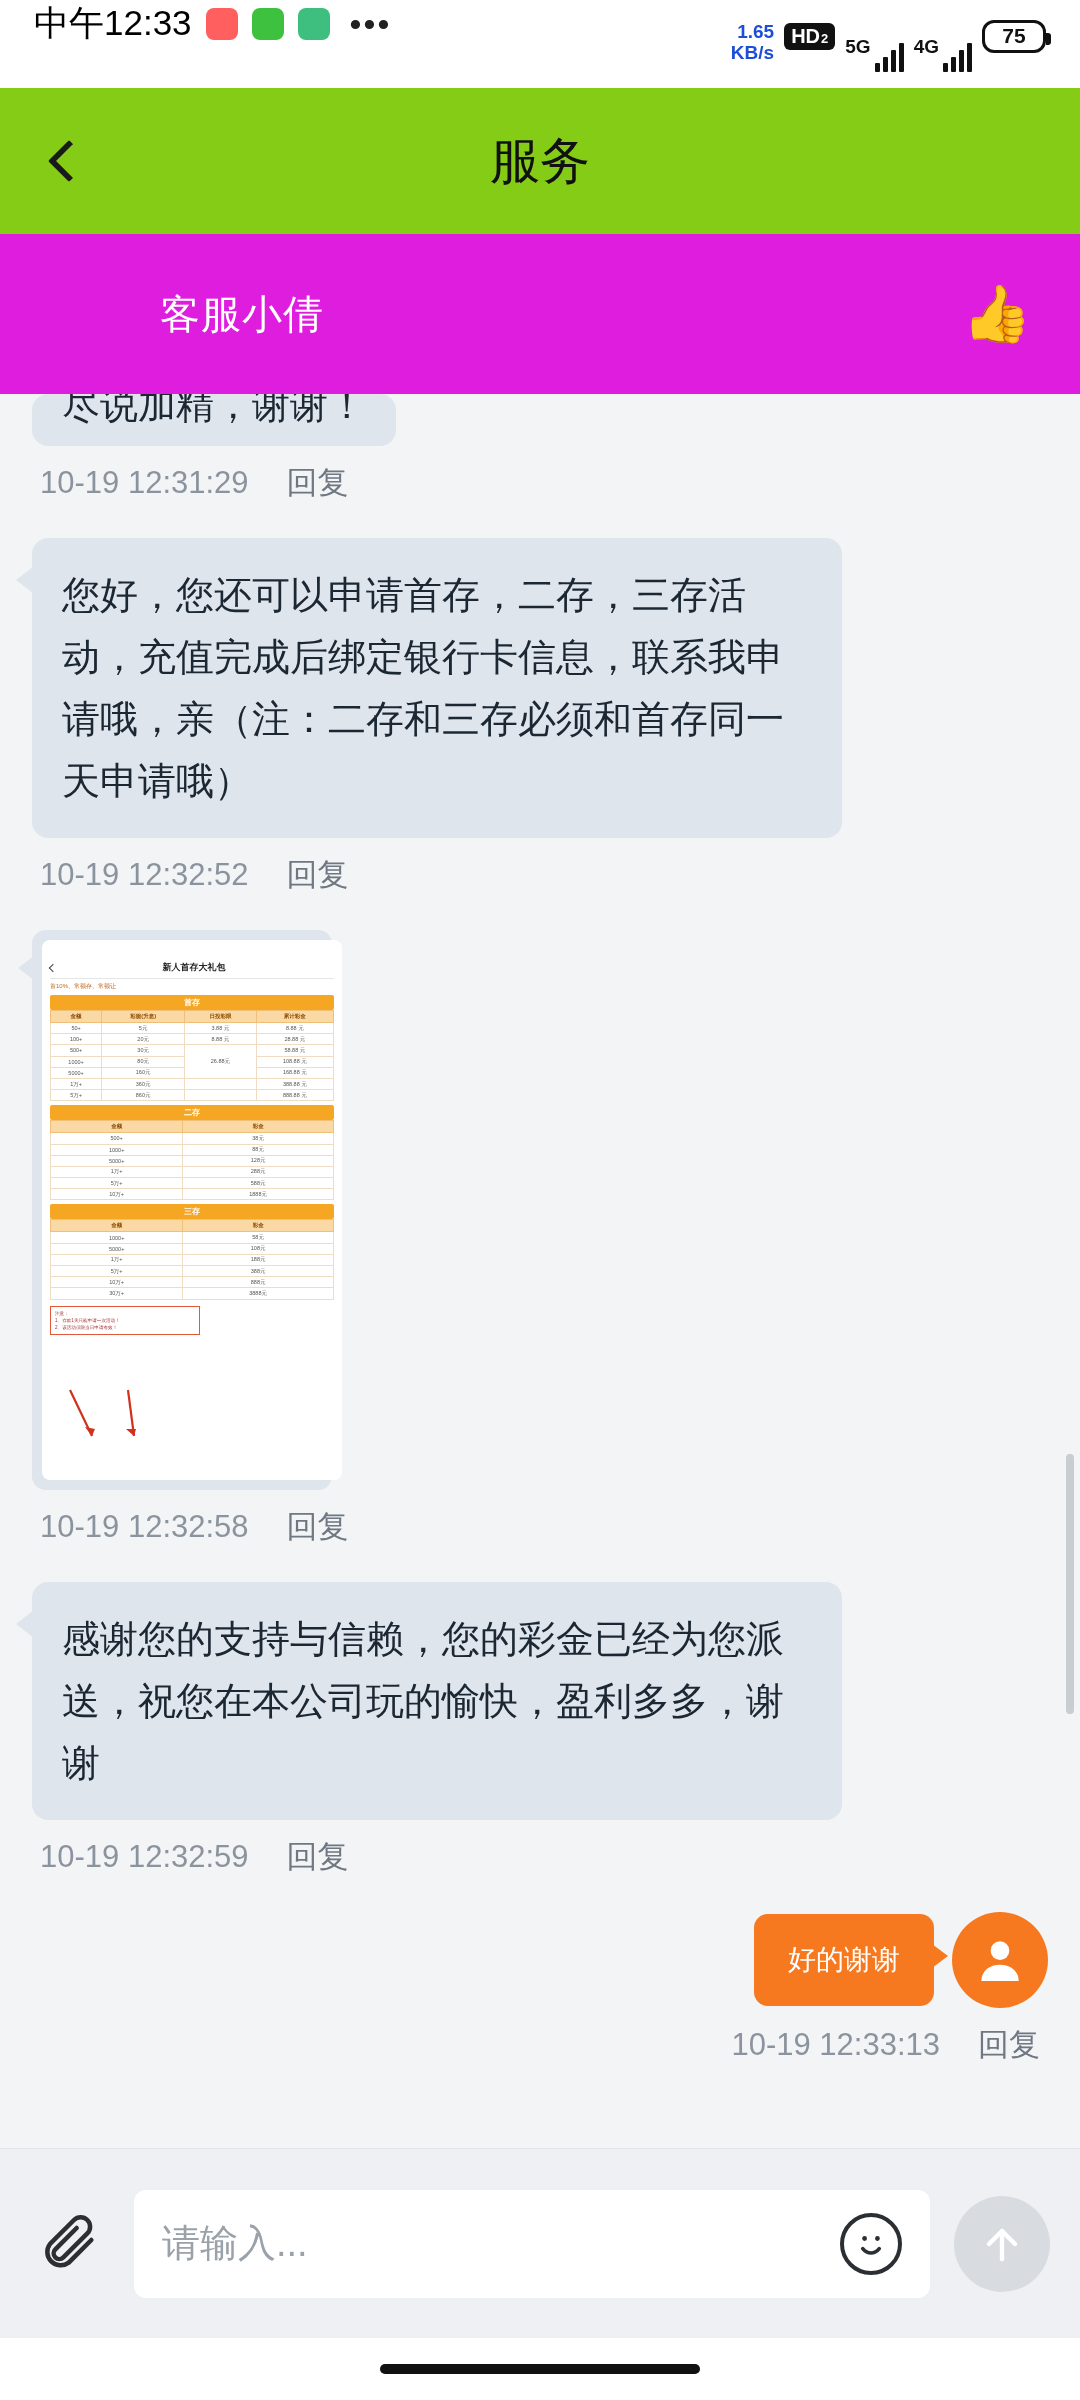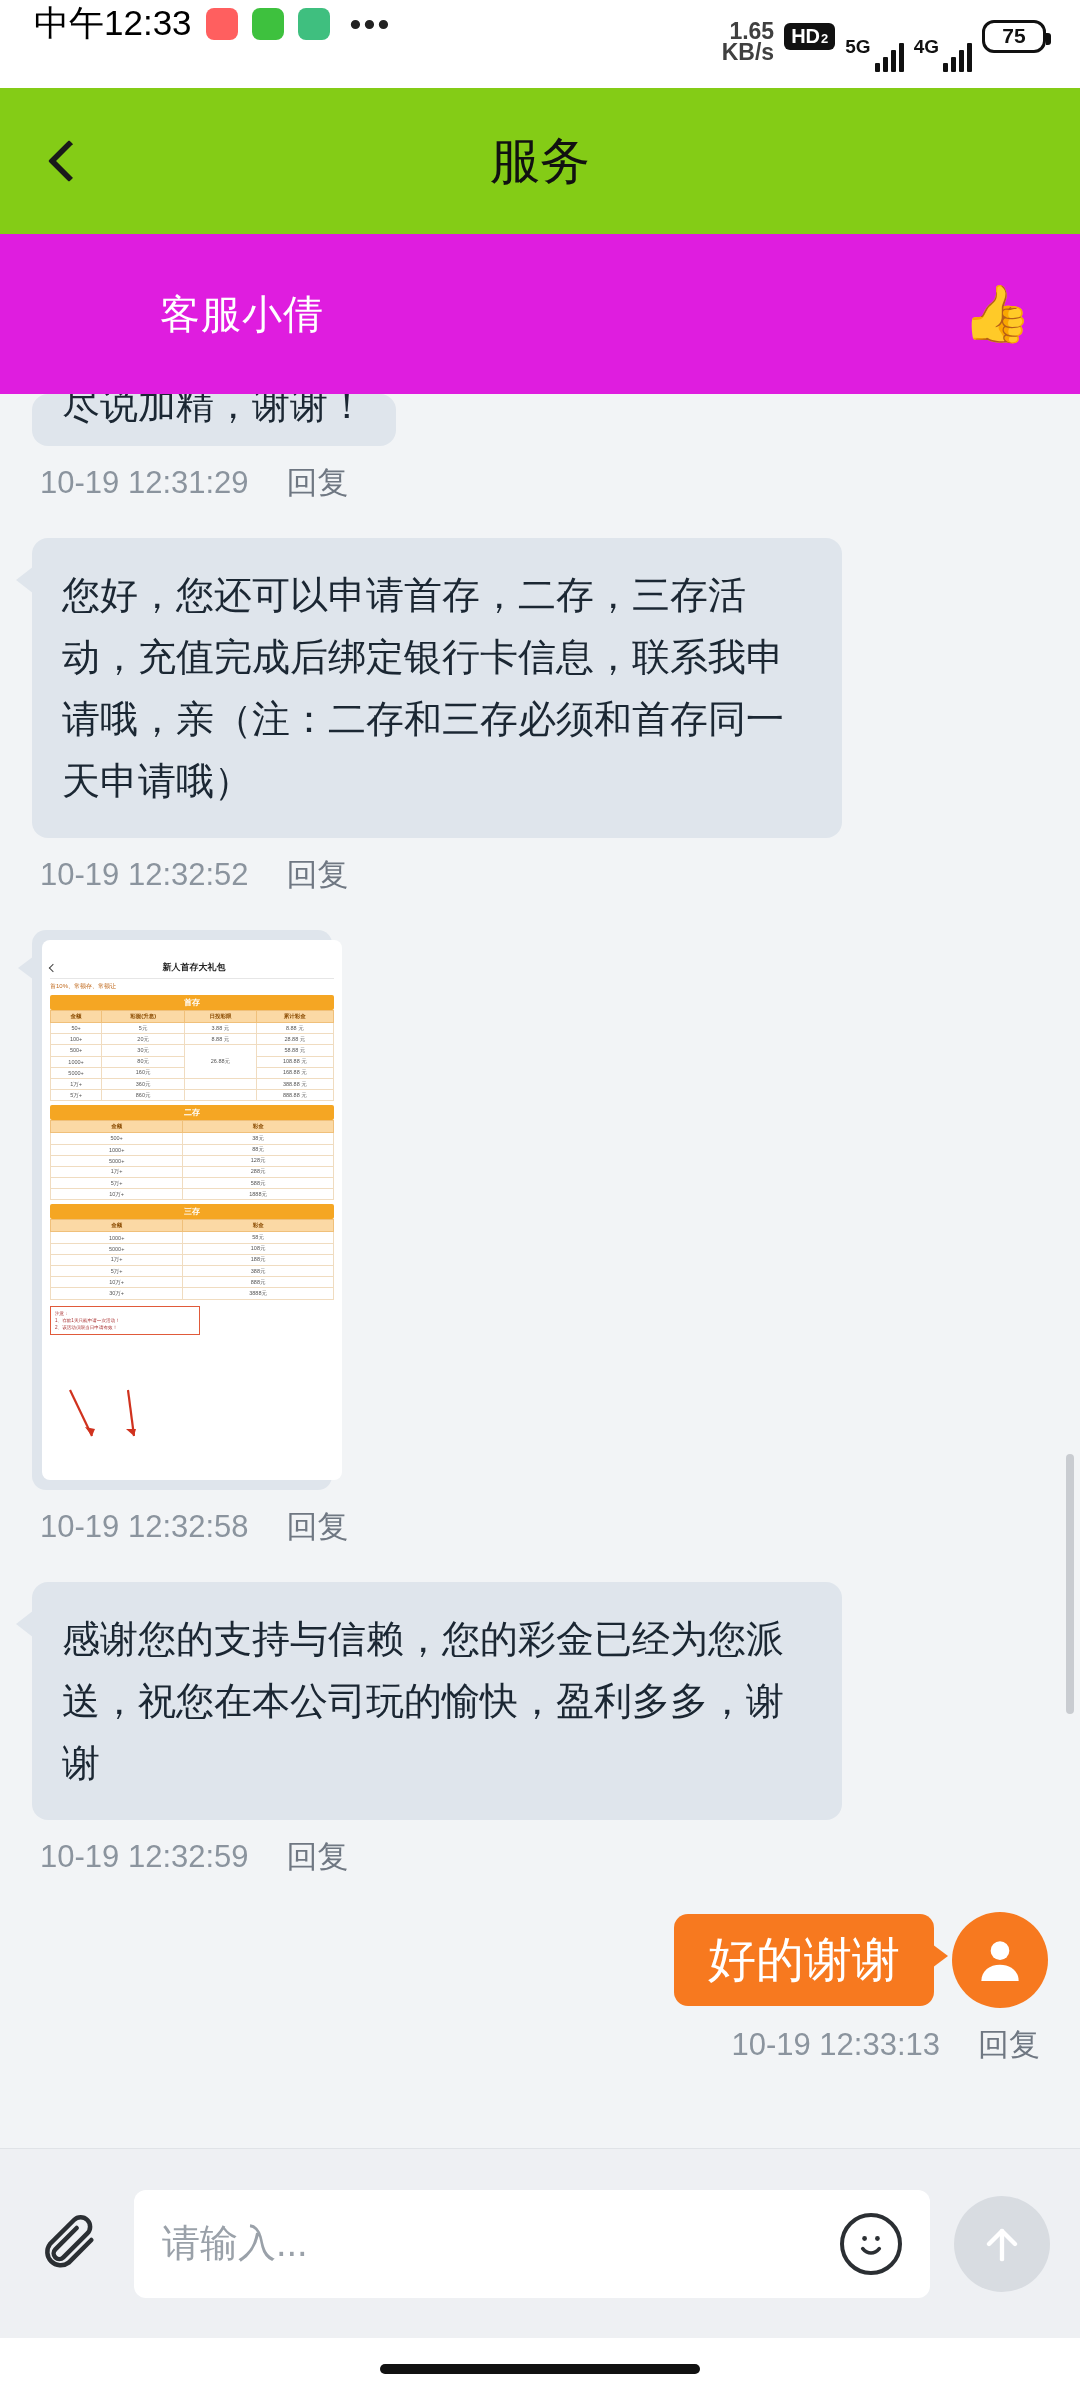--- a/index.html
+++ b/index.html
@@ -38,21 +38,21 @@
   .sb-appicon.a2 { background: #3ec13e; }
   .sb-appicon.a3 { background: #3fbf7f; }
   .sb-dots { font-size: 34px; color: #222; line-height: 10px; margin-left: 6px; letter-spacing: 2px;}
   .sb-right {
     margin-left: auto;
     display: flex;
     align-items: center;
     gap: 10px;
   }
   .sb-speed {
-    font-size: 23px; line-height: 21px; text-align: right; color: #404040; font-weight: bold; margin-top: 12px;
+    font-size: 19px; line-height: 21px; text-align: right; color: #1d4ed8; font-weight: bold; margin-top: 12px;
   }
   .sb-hd {
     background: #111; color: #fff; font-size: 20px; font-weight: bold;
     border-radius: 6px; padding: 2px 7px; display: flex; align-items: baseline; gap: 1px;
   }
   .sb-hd sub { font-size: 13px; }
   .sig { display: flex; align-items: flex-end; gap: 4px; }
   .sig-label { font-size: 19px; font-weight: bold; color: #111; margin-bottom: 14px; margin-top: 36px; }
   .bars { display: flex; align-items: flex-end; gap: 3px; height: 30px; }
   .bars i { width: 5px; background: #111; display: block; border-radius: 1px; }
@@ -212,21 +212,21 @@
   .arrow-svg { position: absolute; left: 16px; bottom: 34px; }
 
   
   .out-line { display: flex; align-items: center; gap: 18px; }
   .bubble-out {
     position: relative;
     background: #f7791f;
     color: #ffffff;
     border-radius: 14px;
     padding: 22px 34px;
-    font-size: 48px;
+    font-size: 28px;
     line-height: 48px;
   }
   .bubble-out::after {
     content: "";
     position: absolute; right: -14px; top: 30px;
     border-top: 12px solid transparent;
     border-bottom: 12px solid transparent;
     border-left: 16px solid #f7791f;
   }
   .avatar {

